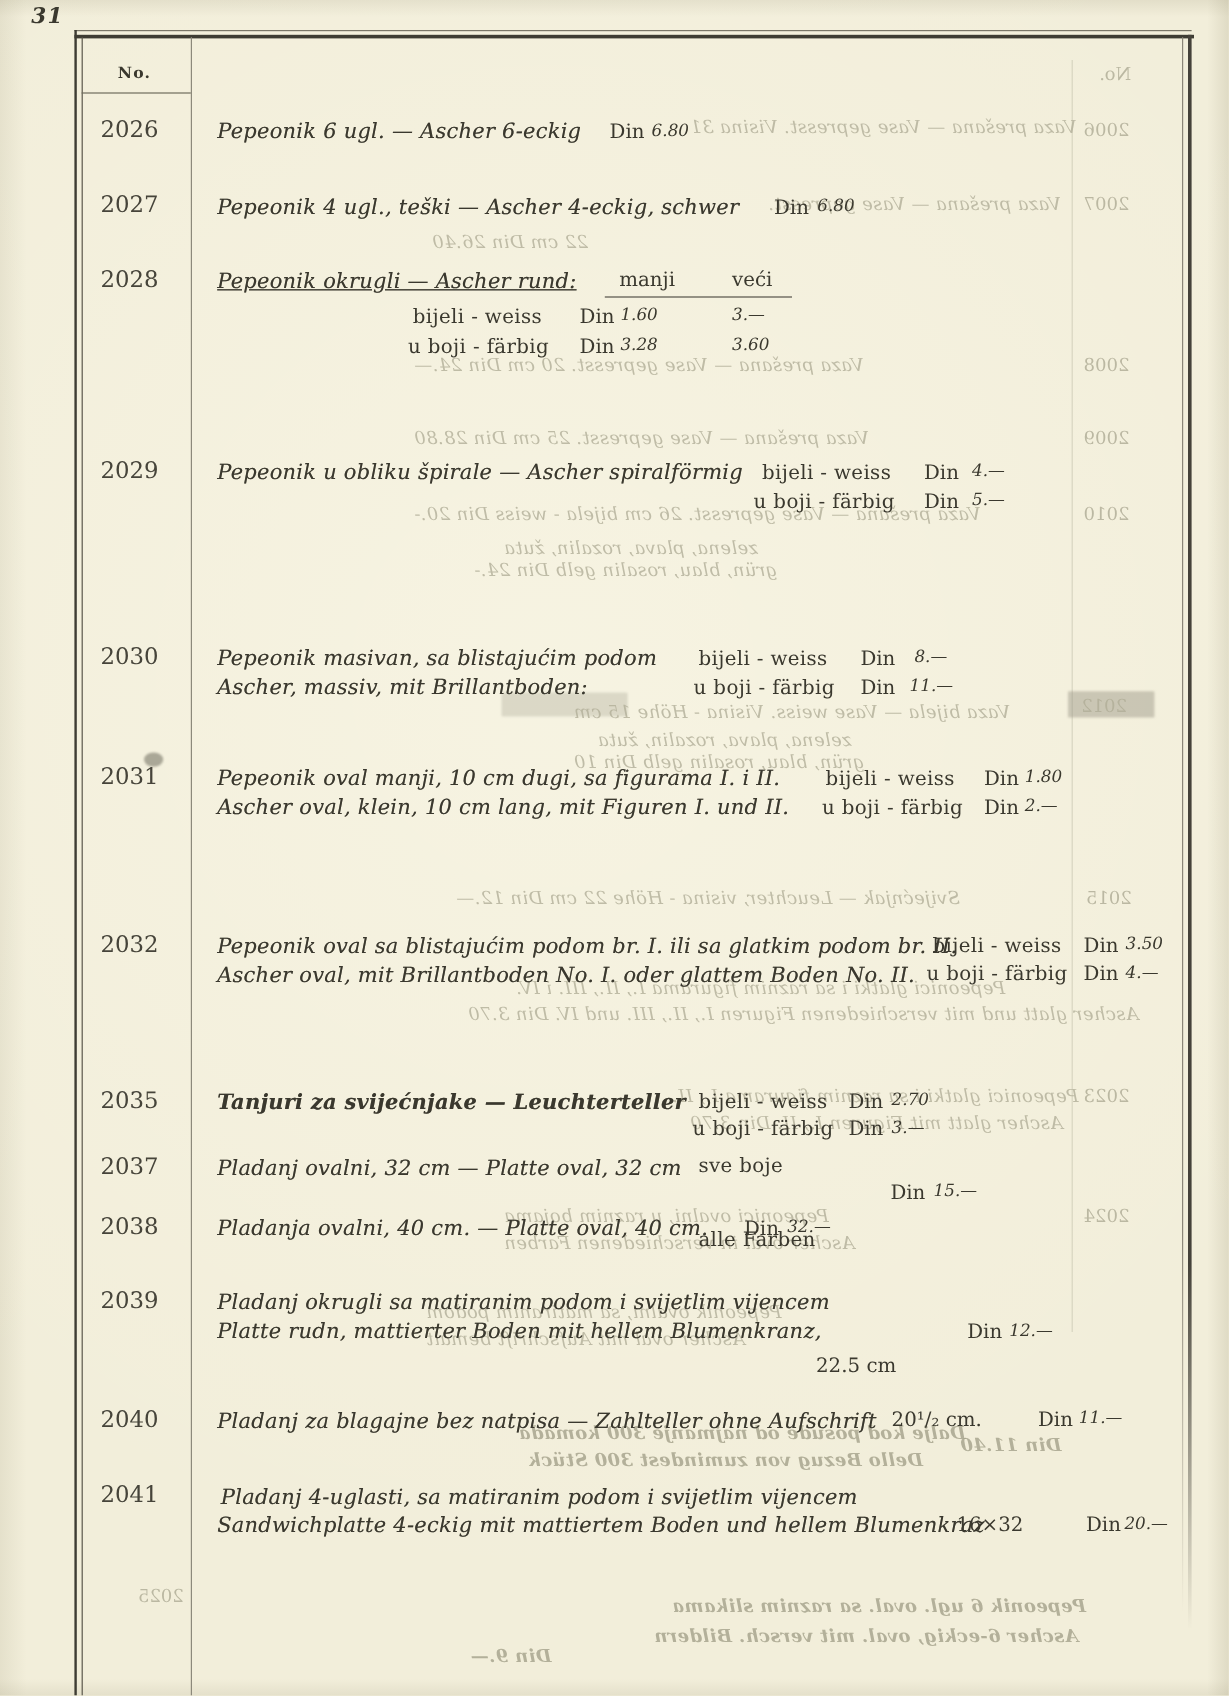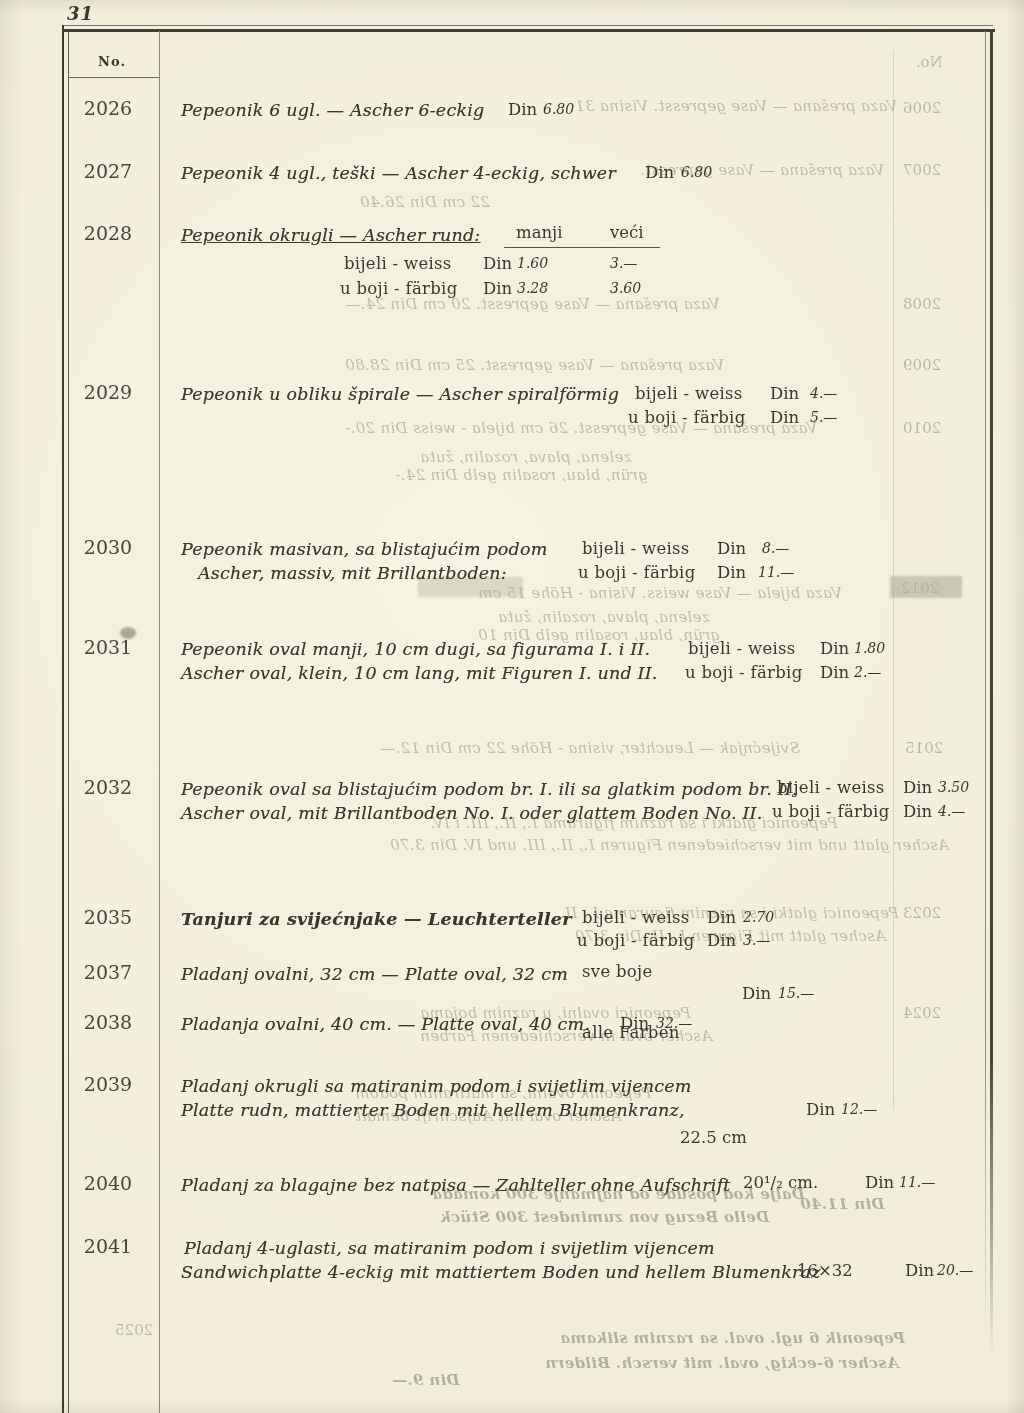--- a/index.html
+++ b/index.html
@@ -13,21 +13,21 @@
       radial-gradient(120% 90% at 45% 40%, rgba(255,253,240,.35), rgba(0,0,0,0) 60%),
       linear-gradient(to right, rgba(146,140,110,.14) 0, rgba(0,0,0,0) 22px),
       linear-gradient(to left, rgba(146,140,110,.20) 0, rgba(0,0,0,0) 18px),
       linear-gradient(to bottom, rgba(146,140,110,.16) 0, rgba(0,0,0,0) 14px),
       linear-gradient(to top, rgba(146,140,110,.14) 0, rgba(0,0,0,0) 14px),
       var(--paper);
     font-family:"DejaVu Serif","Liberation Serif",serif;
     color:var(--ink);
   }
   .t{position:absolute;white-space:nowrap;line-height:1.15;}
-  .pgnum{font-style:italic;font-weight:bold;font-size:18px;letter-spacing:1px;margin-left:41px;}
+  .pgnum{font-style:italic;font-weight:bold;font-size:18px;letter-spacing:1px;}
   .nohead{font-weight:bold;font-size:13px;letter-spacing:1px;width:92px;text-align:center;}
   .no{font-size:19px;width:56px;text-align:center;color:#46443a;}
   .desc{font-style:italic;font-size:17.5px;letter-spacing:.2px;text-shadow:0 0 .5px rgba(58,56,46,.55);}
   .label{font-size:16.5px;letter-spacing:.3px;}
   .colhead{font-size:16.5px;}
   .din{font-size:16.5px;}
   .price{font-style:italic;font-size:14px;}
   .size{font-size:16.5px;}
   .rule{border-top:1.2px solid #55524a;height:0;}
   
@@ -137,21 +137,21 @@
       <div class="t no" style="left: 80px; top: 382px;">2029</div>
       <div class="t desc" style="left: 181px; top: 384px;">Pepeonik u obliku špirale — Ascher spiralförmig</div>
       <div class="t label" style="left: 635px; top: 385px;">bijeli - weiss</div>
       <div class="t din" style="left: 770px; top: 385px;">Din</div>
       <div class="t price" style="left: 810px; top: 385px;">4.—</div>
       <div class="t label" style="left: 628px; top: 409px;">u boji - färbig</div>
       <div class="t din" style="left: 770px; top: 409px;">Din</div>
       <div class="t price" style="left: 810px; top: 409px;">5.—</div>
       <div class="t no" style="left: 80px; top: 537px;">2030</div>
       <div class="t desc" style="left: 181px; top: 539px;">Pepeonik masivan, sa blistajućim podom</div>
-      <div class="t desc" style="left: 181px; top: 563px; margin-left: 17px;">Ascher, massiv, mit Brillantboden:</div>
+      <div class="t desc" style="left: 181px; top: 563px;">Ascher, massiv, mit Brillantboden:</div>
       <div class="t label" style="left: 582px; top: 540px;">bijeli - weiss</div>
       <div class="t din" style="left: 717px; top: 540px;">Din</div>
       <div class="t price" style="left: 762px; top: 540px;">8.—</div>
       <div class="t label" style="left: 578px; top: 564px;">u boji - färbig</div>
       <div class="t din" style="left: 717px; top: 564px;">Din</div>
       <div class="t price" style="left: 758px; top: 564px;">11.—</div>
       <div class="t no" style="left: 80px; top: 637px;">2031</div>
       <div class="t desc" style="left: 181px; top: 639px;">Pepeonik oval manji, 10 cm dugi, sa figurama I. i II.</div>
       <div class="t desc" style="left: 181px; top: 663px;">Ascher oval, klein, 10 cm lang, mit Figuren I. und II.</div>
       <div class="t label" style="left: 688px; top: 640px;">bijeli - weiss</div>

